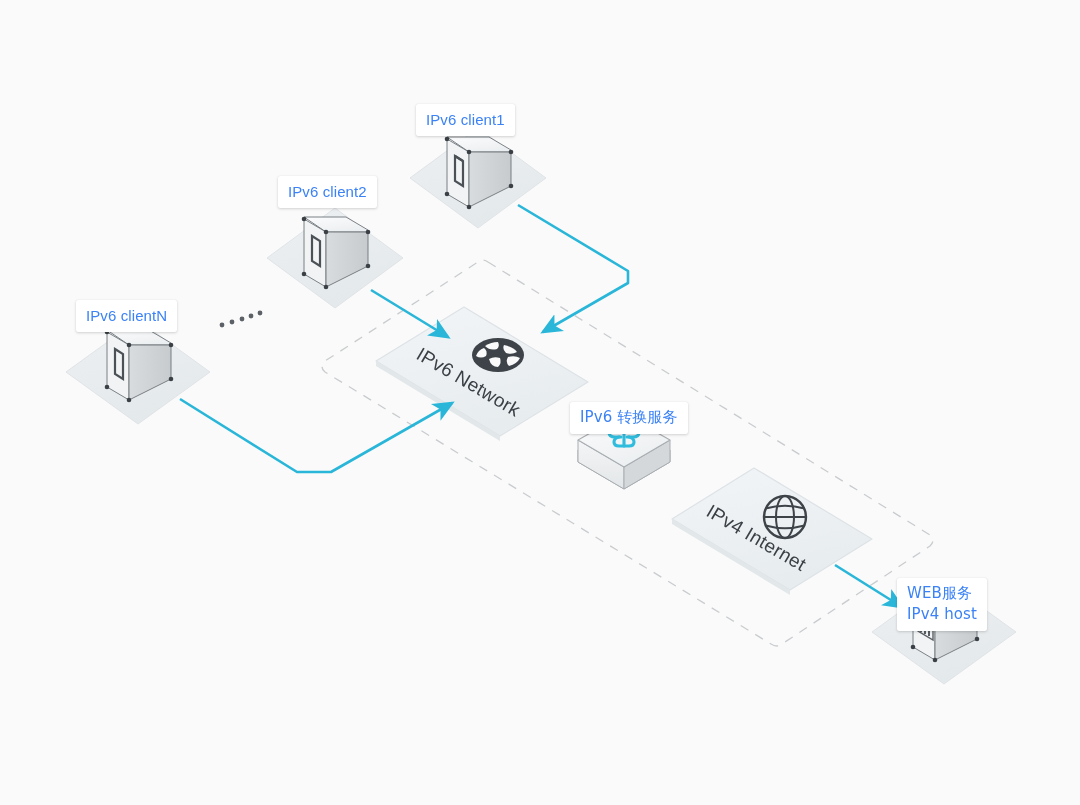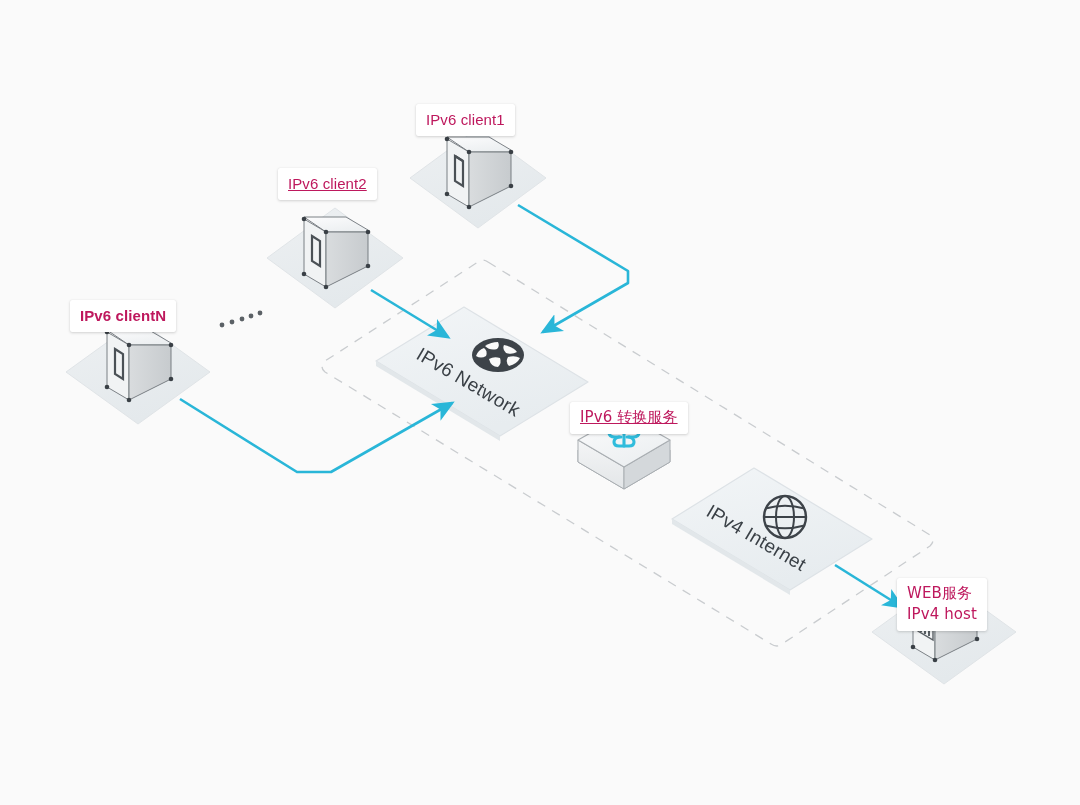--- a/index.html
+++ b/index.html
@@ -17,21 +17,21 @@
   }
   #diagram-svg {
     position: absolute;
     left: 0; top: 0;
     width: 1080px;
     height: 805px;
   }
   .label-box {
     position: absolute;
     background: #ffffff;
-    color: #be185d;
+    color: #3b82f6;
     font-size: 15px;
     line-height: 21px;
     padding: 5px 10px 6px 10px;
     border-radius: 2px;
     white-space: pre;
     box-shadow: 0 1px 3px rgba(0,0,0,0.16), 0 0 1px rgba(0,0,0,0.10);
     letter-spacing: 0.1px;
   }
   .label-box.cjk {
     font-family: "DejaVu Sans", "Liberation Sans", sans-serif;
@@ -223,22 +223,22 @@
       <circle cx="222" cy="325" r="2.4"></circle>
       <circle cx="232" cy="322" r="2.4"></circle>
       <circle cx="242" cy="319" r="2.4"></circle>
       <circle cx="251" cy="316" r="2.4"></circle>
       <circle cx="260" cy="313" r="2.4"></circle>
     </g>
   </svg>
 
   <div class="label-box" style="left:416px; top:104px;">IPv6 client1</div>
 
-  <div class="label-box" style="left:278px; top:168px;text-decoration:underline;">IPv6 client2</div>
-
-  <div class="label-box" style="left:70px; top:300px;font-weight:bold;">IPv6 clientN</div>
-
-  <div class="label-box cjk" style="left:570px; top:402px;text-decoration:underline;">IPv6 转换服务</div>
+  <div class="label-box" style="left:278px; top:176px;">IPv6 client2</div>
+
+  <div class="label-box" style="left:76px; top:300px;">IPv6 clientN</div>
+
+  <div class="label-box cjk" style="left:570px; top:402px;">IPv6 转换服务</div>
 
   <div class="label-box cjk label-multiline" style="left:897px; top:546px;">WEB服务
 IPv4 host</div>
 
 </div>
 
 </body></html>

